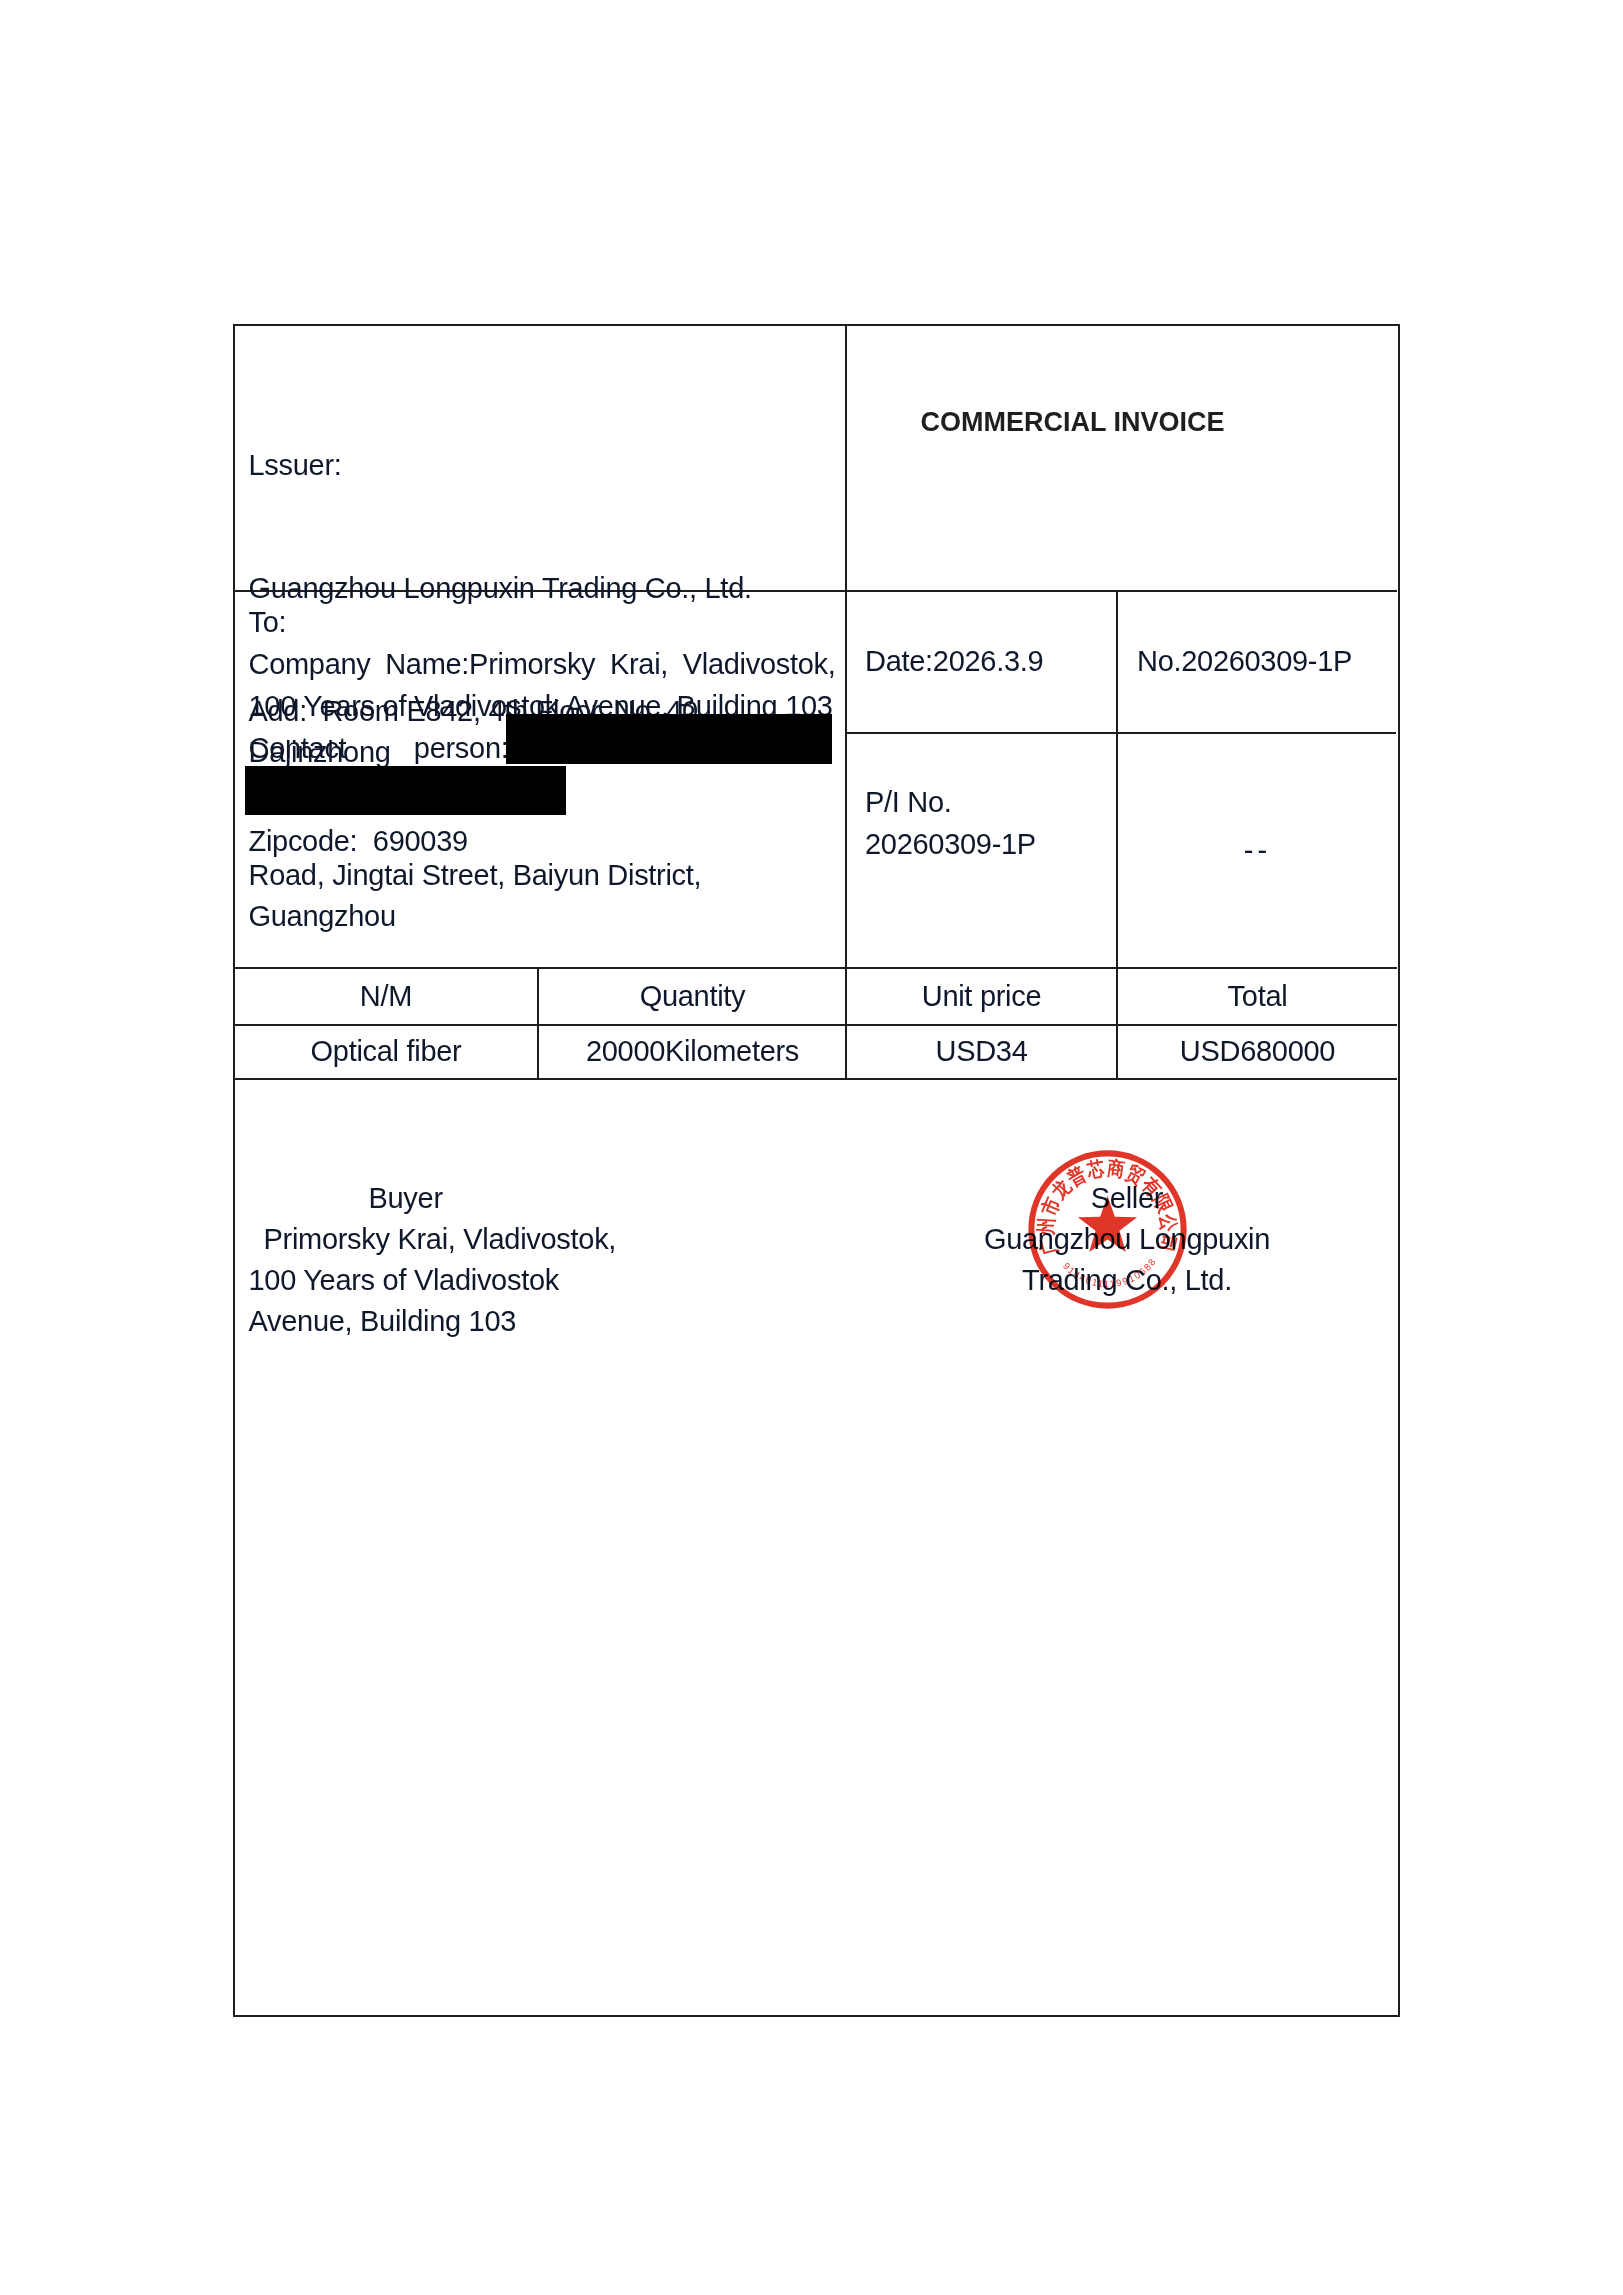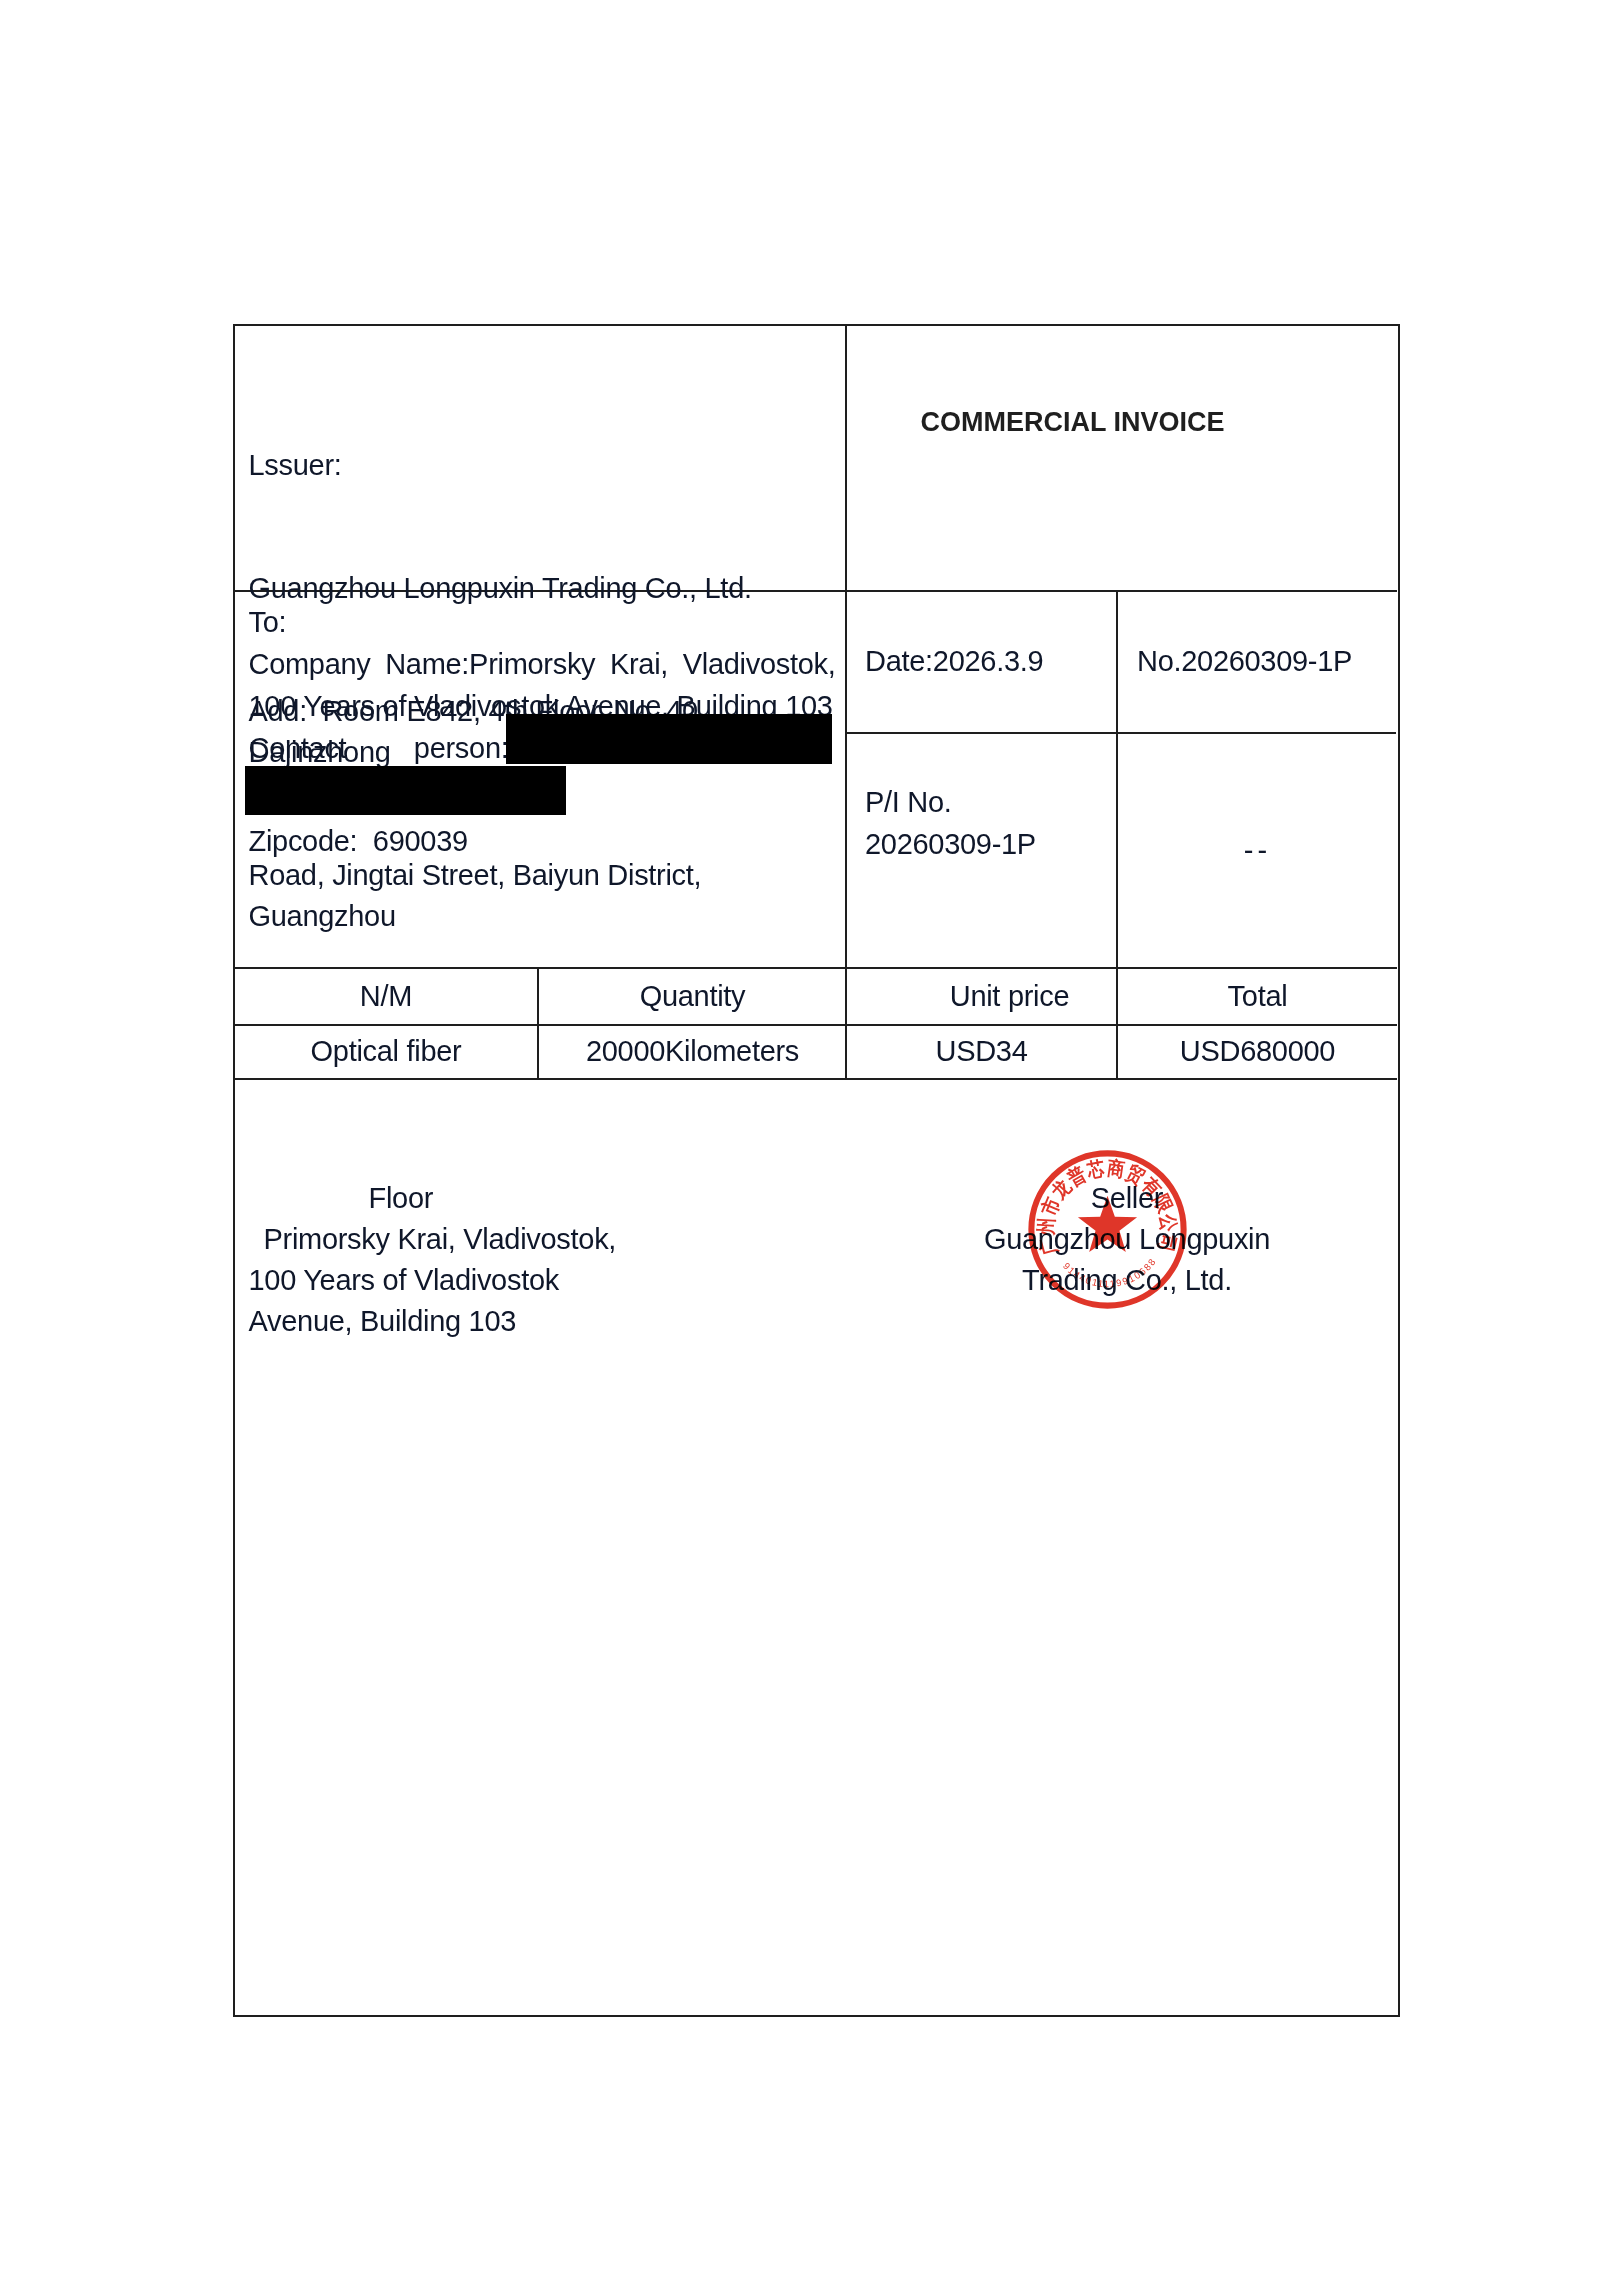--- a/index.html
+++ b/index.html
@@ -86,42 +86,42 @@
     <div class="dash-cell txt" style="left:883px;top:408px;width:279px;height:233px;">
       <span>--</span>
     </div>
 
     <div class="grid-cell txt" style="left:0;top:643px;width:302px;height:55px;">
       <span>N/M</span>
     </div>
     <div class="grid-cell txt" style="left:304px;top:643px;width:307px;height:55px;">
       <span>Quantity</span>
     </div>
-    <div class="grid-cell txt" style="left:612px;top:643px;width:269px;height:55px;padding-left:28px;">
+    <div class="grid-cell txt" style="left:612px;top:643px;width:269px;height:55px;">
       <span>Unit price</span>
     </div>
     <div class="grid-cell txt" style="left:883px;top:643px;width:279px;height:55px;">
       <span>Total</span>
     </div>
 
     <div class="grid-cell txt" style="left:0;top:699px;width:302px;height:53px;">
       <span>Optical fiber</span>
     </div>
     <div class="grid-cell txt" style="left:304px;top:699px;width:307px;height:53px;">
       <span>20000Kilometers</span>
     </div>
     <div class="grid-cell txt" style="left:612px;top:699px;width:269px;height:53px;">
       <span>USD34</span>
     </div>
     <div class="grid-cell txt" style="left:883px;top:699px;width:279px;height:53px;">
       <span>USD680000</span>
     </div>
 
     <div class="buyer-block txt">
-      <div class="indent-lg">Floor</div>
+      <div class="indent-lg">Buyer</div>
       <div class="indent-sm">Primorsky Krai, Vladivostok,</div>
       <div>100 Years of Vladivostok</div>
       <div>Avenue, Building 103</div>
     </div>
     <div class="seller-block txt">
       <div>Seller</div>
       <div>Guangzhou Longpuxin</div>
       <div>Trading Co., Ltd.</div>
     </div>
 

